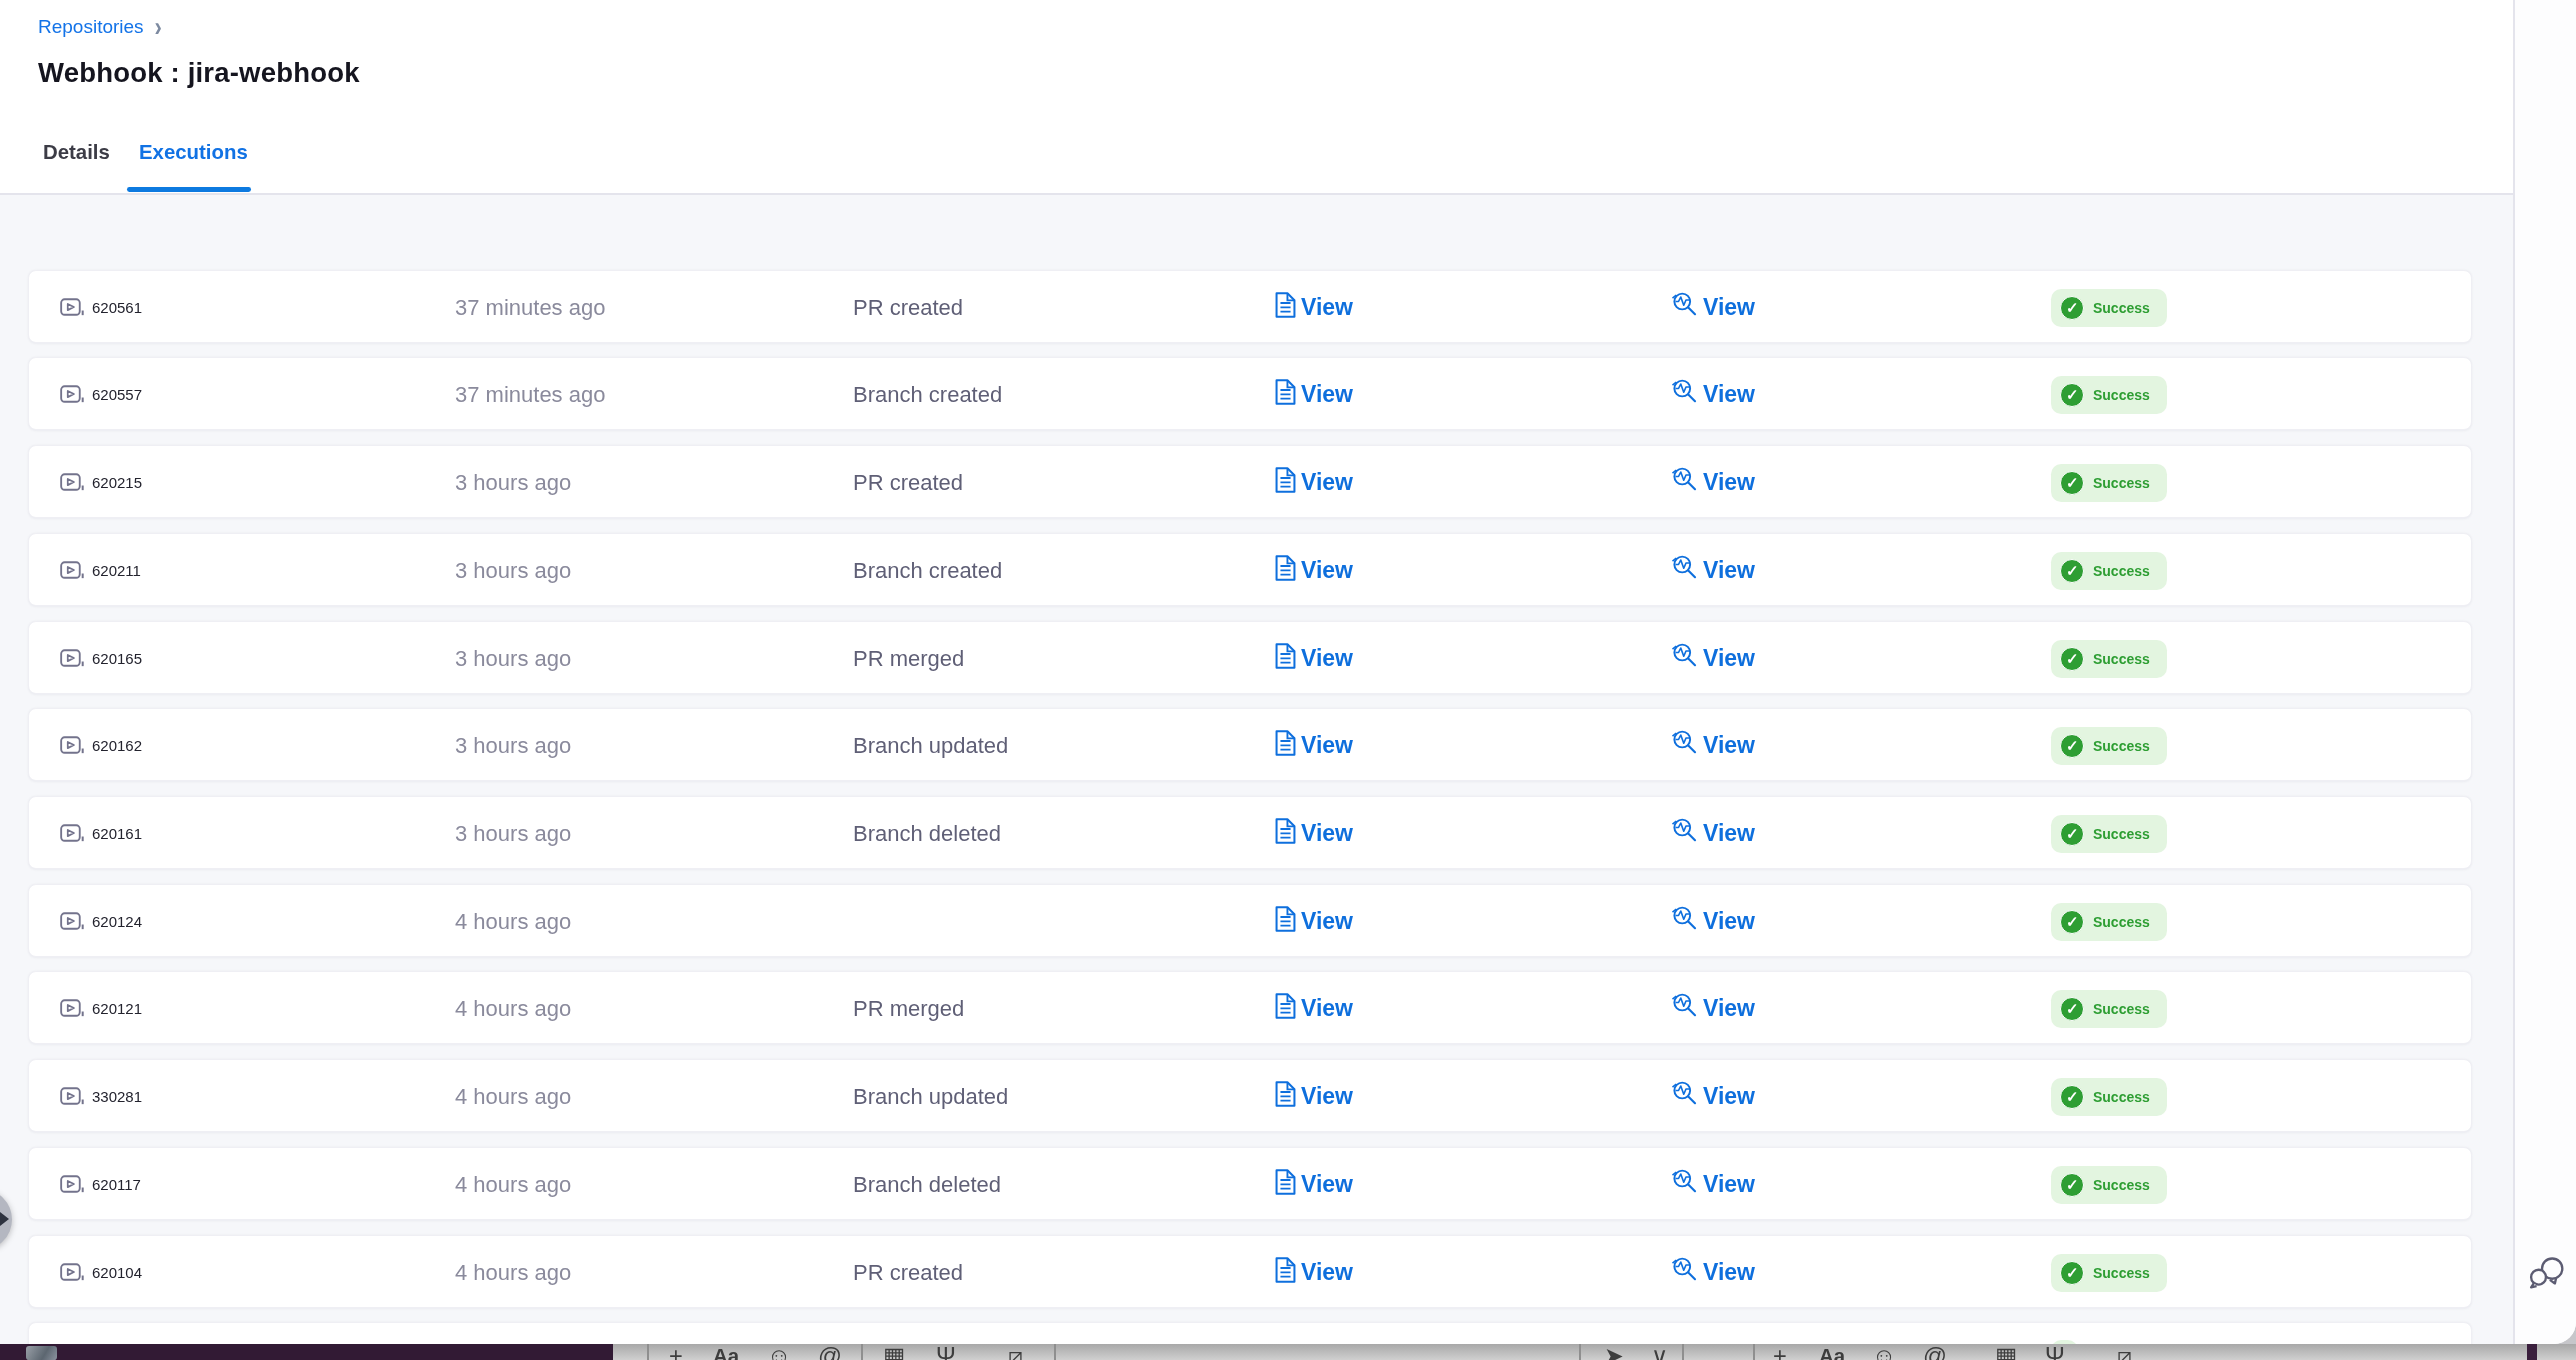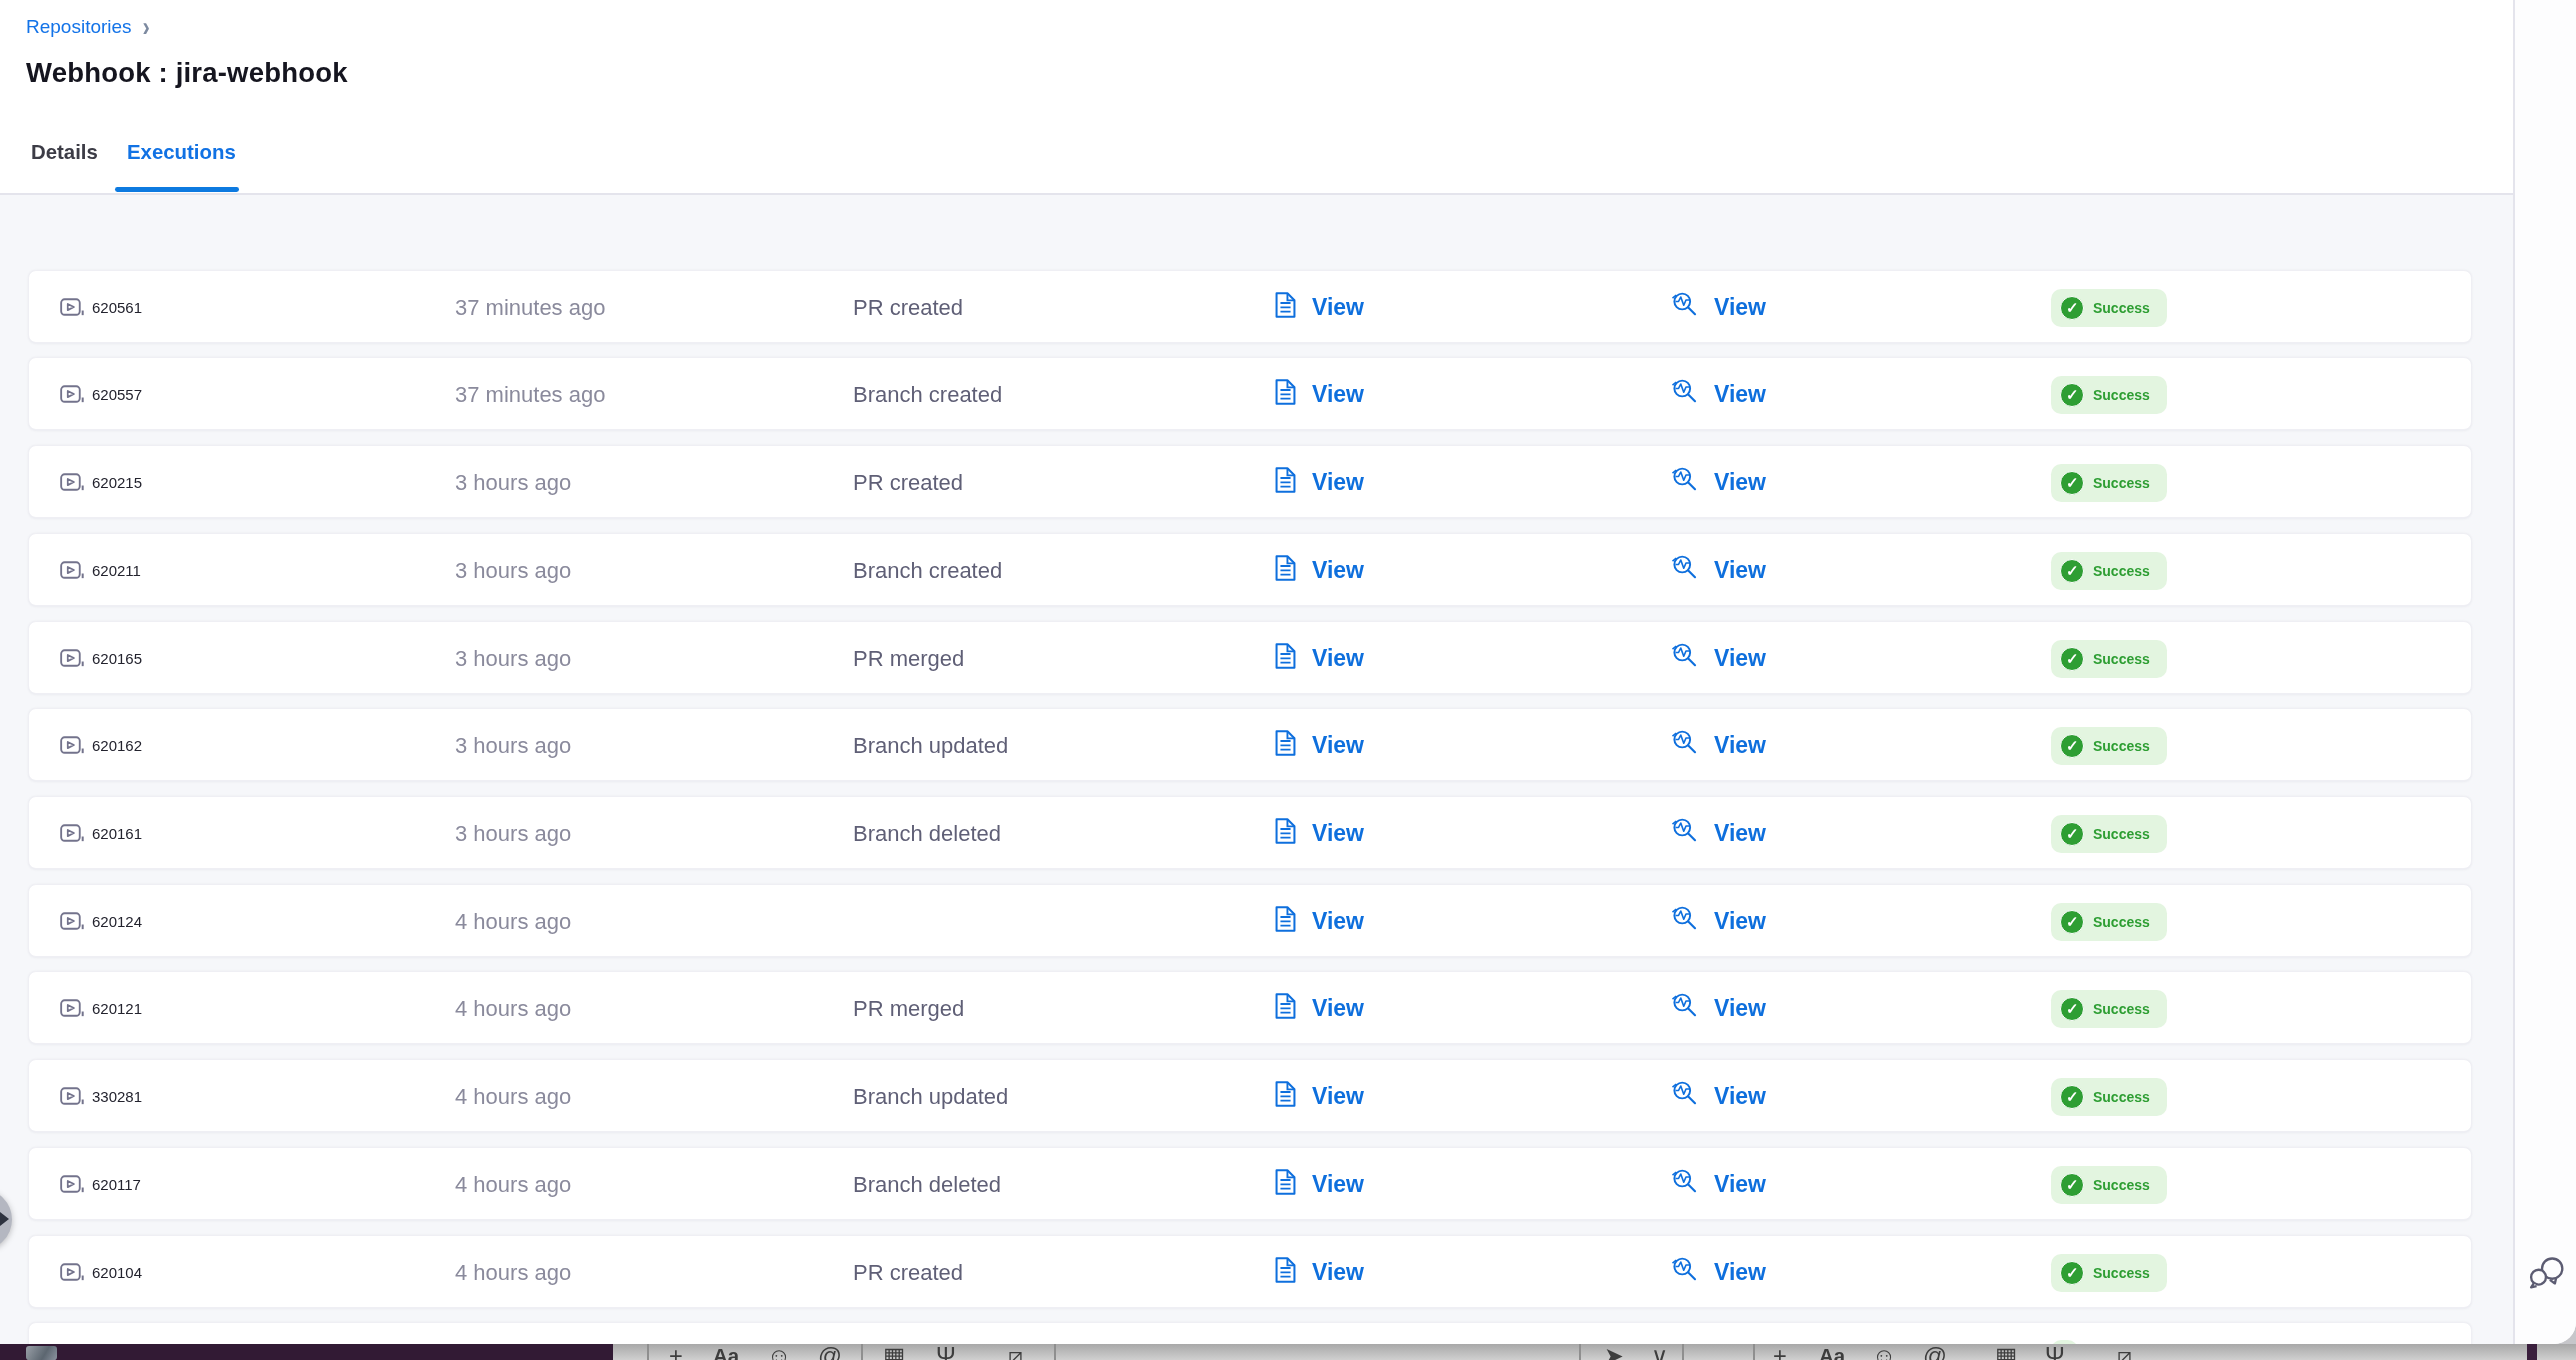--- a/index.html
+++ b/index.html
@@ -2,21 +2,21 @@
 <html style="font-size:12.6px"><head>
 <meta charset="utf-8">
 <style>
   * { margin:0; padding:0; box-sizing:border-box; }
   html,body { width:2576px; height:1360px; overflow:hidden; background:#c6c6ca;
               font-family:"Liberation Sans", sans-serif; }
   .app { position:absolute; left:0; top:0; width:2576px; height:1344px; background:#fff;
          border-bottom-right-radius:22px; overflow:hidden; }
 
   
-  .header { position:absolute; left:0; top:0; width:2513px; height:193px; background:#fff; }
+  .header { position:absolute; left:12px; top:0; width:2513px; height:193px; background:#fff; }
   .breadcrumb { position:absolute; left:26px; top:14px; font-size:19px; color:#1373e8; display:flex; align-items:center; gap:11px; }
   .breadcrumb .crumb { cursor:pointer; }
   .breadcrumb .chev { color:#7d8aa0; font-size:22px; font-weight:700; transform:scaleY(1.25); }
   .page-title { position:absolute; left:26px; top:57px; font-size:27.5px; font-weight:700; color:#15151f; letter-spacing:0.2px;text-align:right; }
   .tab { position:absolute; top:141px; font-size:20.4px; font-weight:600; color:#3c3c46; cursor:pointer; }
   .tab.details { left:31px; }
   .tab.exec { left:127px; color:#1172e4; }
   .tab-underline { position:absolute; left:115px; top:187px; width:124px; height:4.7px; border-radius:2.4px; background:#0d7ae0; }
   .h-divider { position:absolute; left:0; top:193px; width:2513px; height:1.6px; background:#e4e4ec; }
   .v-divider { position:absolute; left:2513px; top:0; width:1.6px; height:1344px; background:#e4e4ec; }
@@ -31,21 +31,21 @@
   .th { position:absolute; top:27px; font-size:16.5px; font-weight:700; color:#15151f; letter-spacing:0.3px; }
   .th.c0{left:51px;} .th.c1{left:453px;} .th.c2{left:852px;} .th.c3{left:1250px;} .th.c4{left:1649px;} .th.c5{left:2051px;}
 
   .row-card { position:absolute; left:28px; width:2444px; height:73px; background:#fff; border-radius:7.9px;
               border:0.8px solid #efeff4; box-shadow:0 0.8px 2.4px rgba(25,25,60,.05); }
   .cell { position:absolute; top:0; height:73px; display:flex; align-items:center; }
   .cell-icon  { left:31px; }
   .cell-id    { left:63px;  font-size:15px; color:#23232e; }
   .cell-time  { left:426px; font-size:22px; color:#8a8a9c; }
   .cell-event { left:824px; font-size:22px; color:#5f5f76; }
-  .view-link  { display:flex; align-items:center; gap:16px; font-size:23px; font-weight:700; color:#0e6fdd;
+  .view-link  { display:flex; align-items:center; gap:5px; font-size:23px; font-weight:700; color:#0e6fdd;
                 text-decoration:none; cursor:pointer; }
   .view-payload { left:1246px; }
   .view-server  { left:1642px; }
   .badge-wrap { left:2022px; }
   .badge { display:flex; align-items:center; gap:8.6px; height:38px; padding:0 17.3px 0 9.4px;
            background:#e3f5e0; border-radius:10.2px; }
   .badge-circle { width:24px; height:24px; border-radius:50%; background:#2e9e33; border:1.6px solid #fff;
                   display:flex; align-items:center; justify-content:center; color:#fff; font-size:15px; font-weight:700; }
   .badge-text { font-size:14px; font-weight:700; color:#2e9e33; }
 

